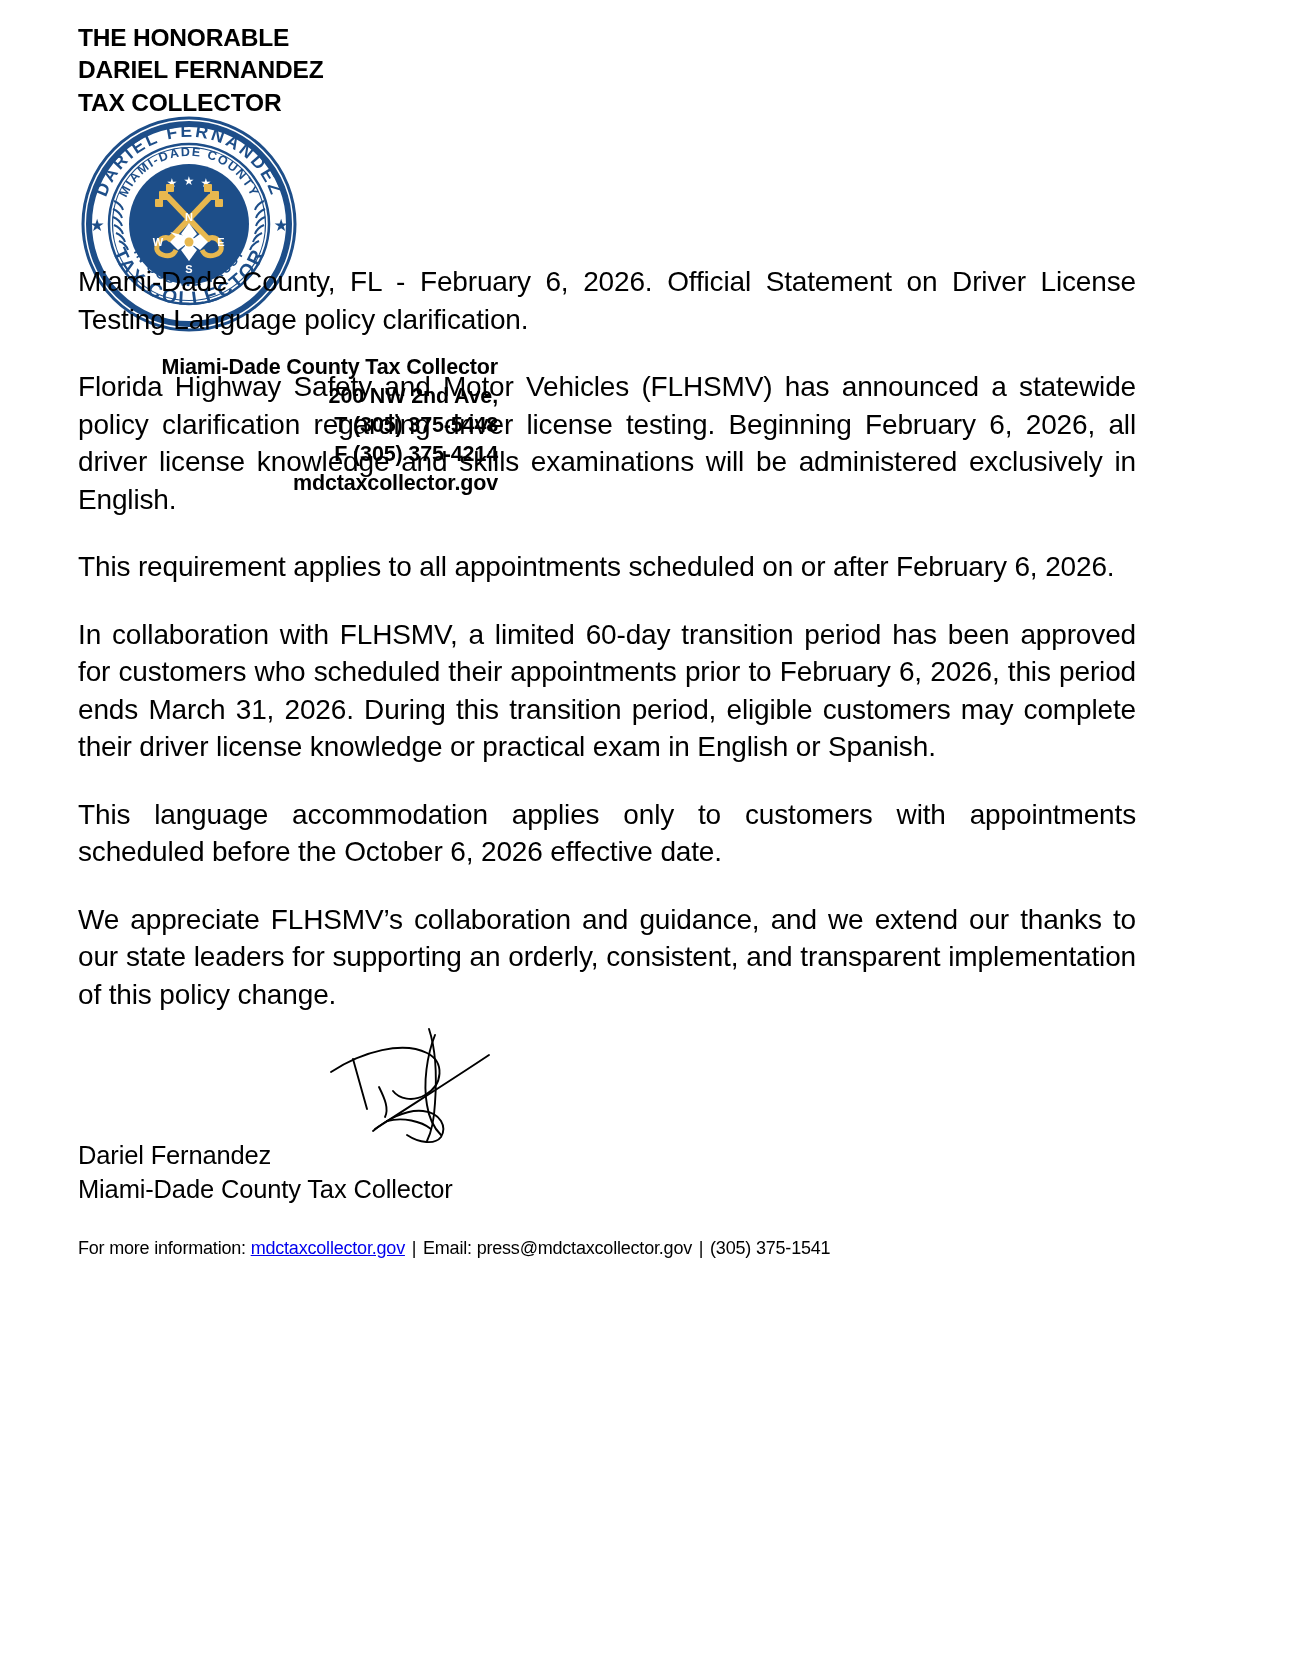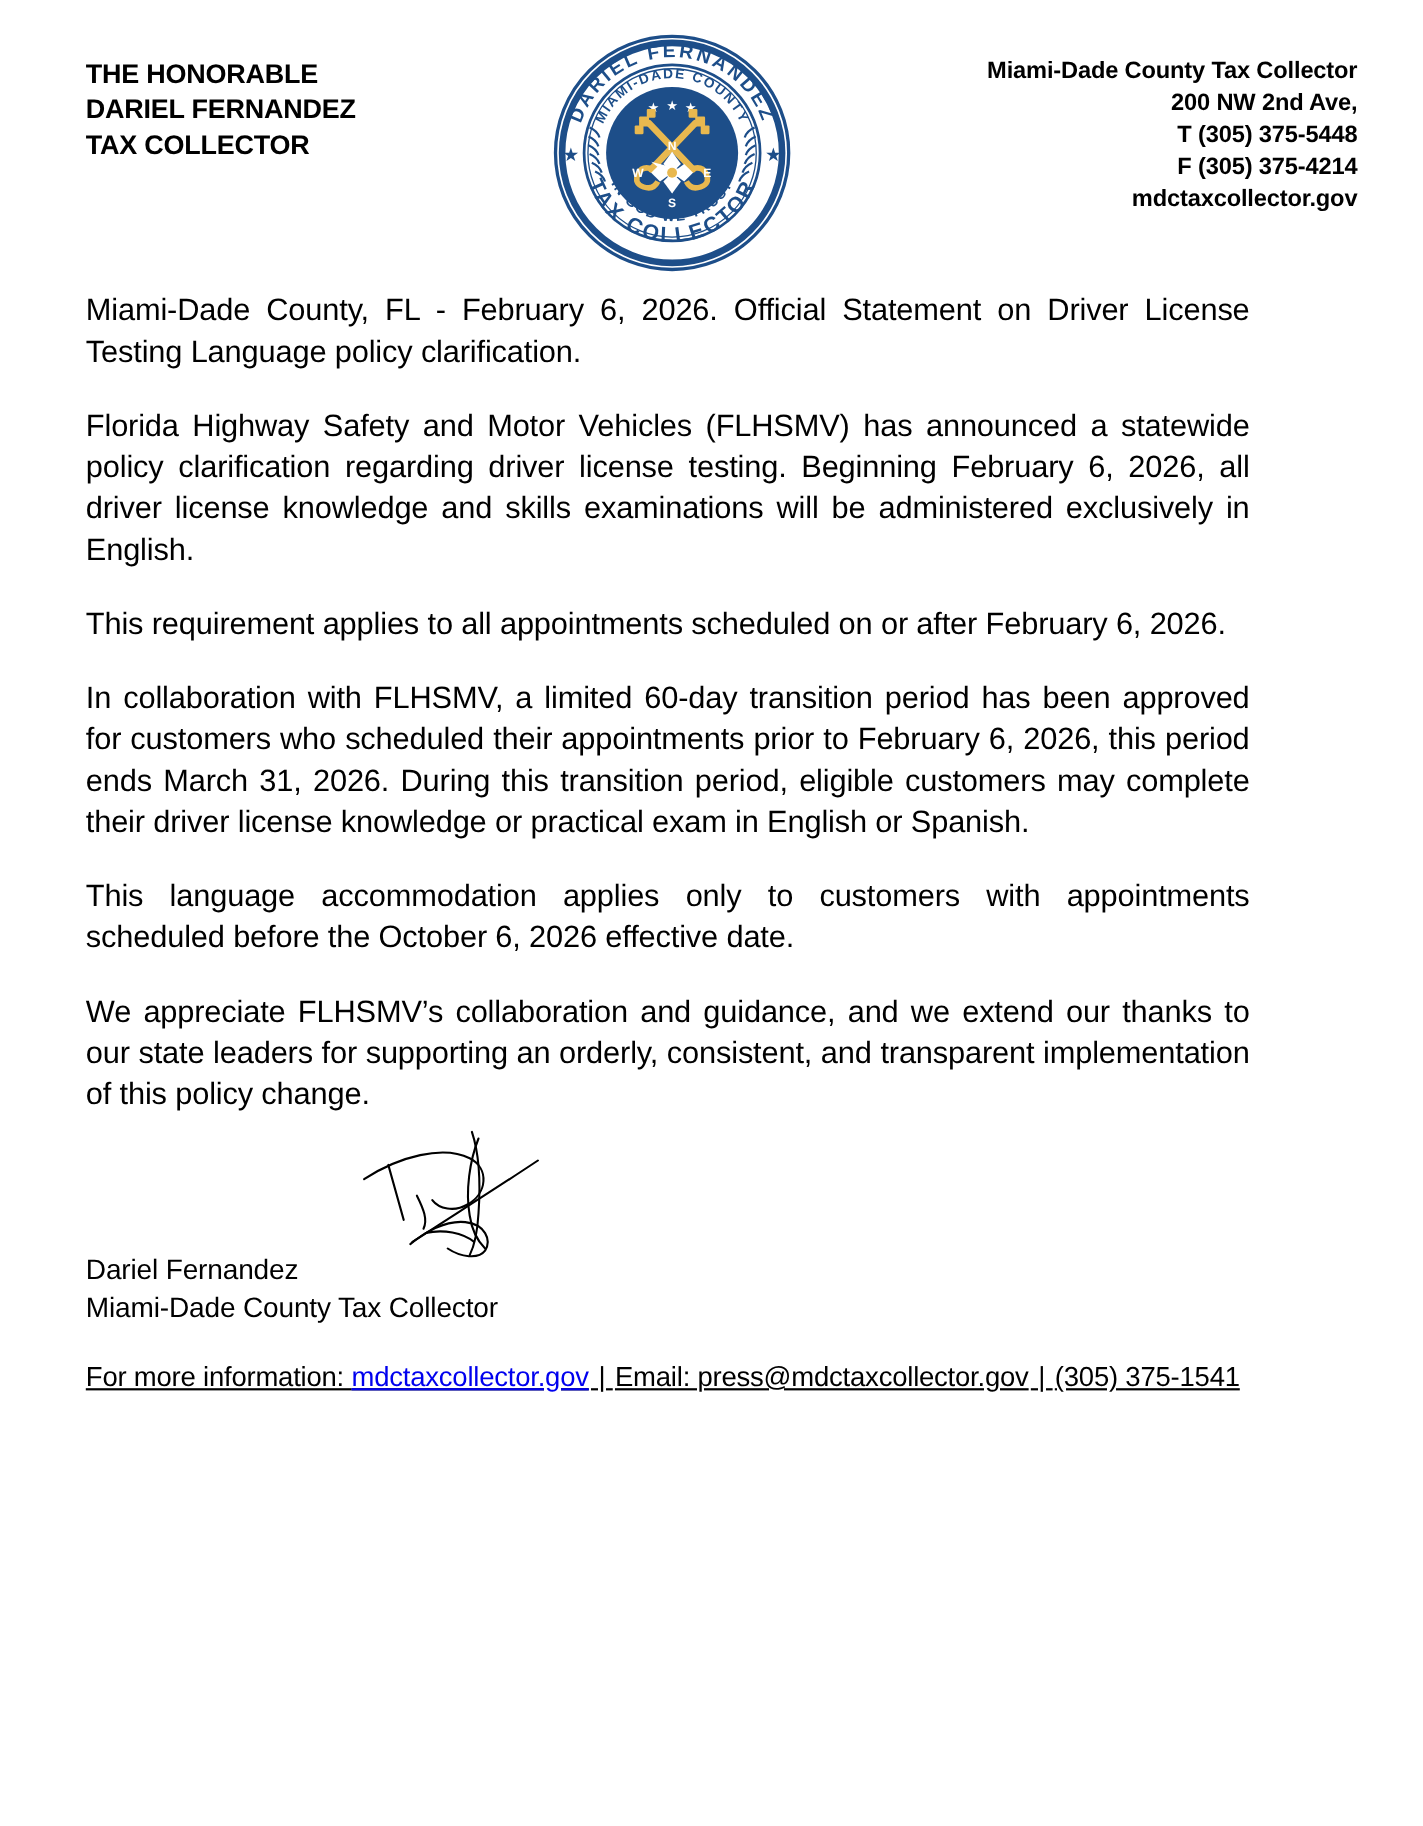--- a/index.html
+++ b/index.html
@@ -22,23 +22,24 @@
     height: 1660px;
     position: relative;
     box-sizing: border-box;
   }
 
   
   .letterhead {
     display: flex;
     align-items: flex-start;
     justify-content: space-between;
-    padding: 34px 60px 0 78px;
+    padding: 4px 60px 0 78px;
     box-sizing: border-box;
     height: 225px;
+    flex-direction: column;
   }
 
   .lh-left {
     width: 330px;
     padding-top: 18px;
   }
   .lh-left .line {
     font-weight: bold;
     font-size: 24.5px;
     line-height: 1.32;
@@ -113,25 +114,24 @@
     top: 108px;
     font-size: 25.5px;
     line-height: 1.33;
     letter-spacing: -0.15px;
   }
 
   
   .footer {
     padding: 0 41px 0 78px;
     box-sizing: border-box;
-    font-size: 25px;
+    font-size: 18px;
     letter-spacing: -0.2px;
     white-space: nowrap;
     margin-top: 22px;
-    text-decoration: underline;
   }
   .footer a.link {
     color: #0000ee;
     text-decoration: underline;
   }
   .footer .sep { padding: 0 2px; }
 </style>
 </head>
 <body>
 

